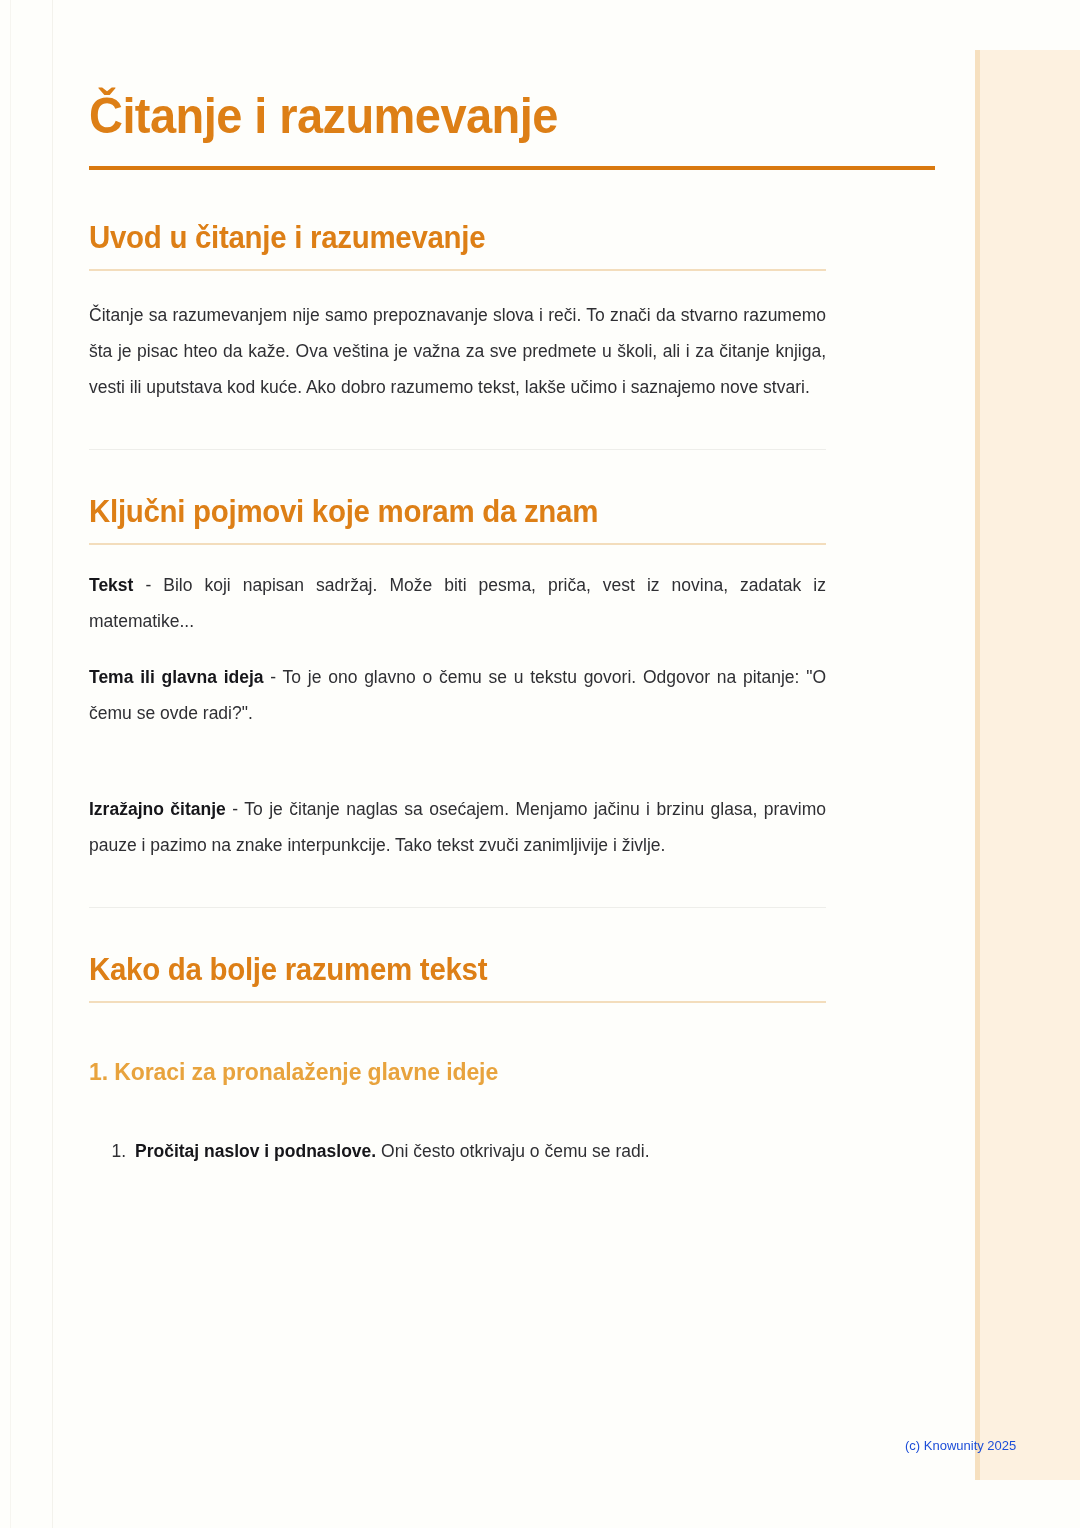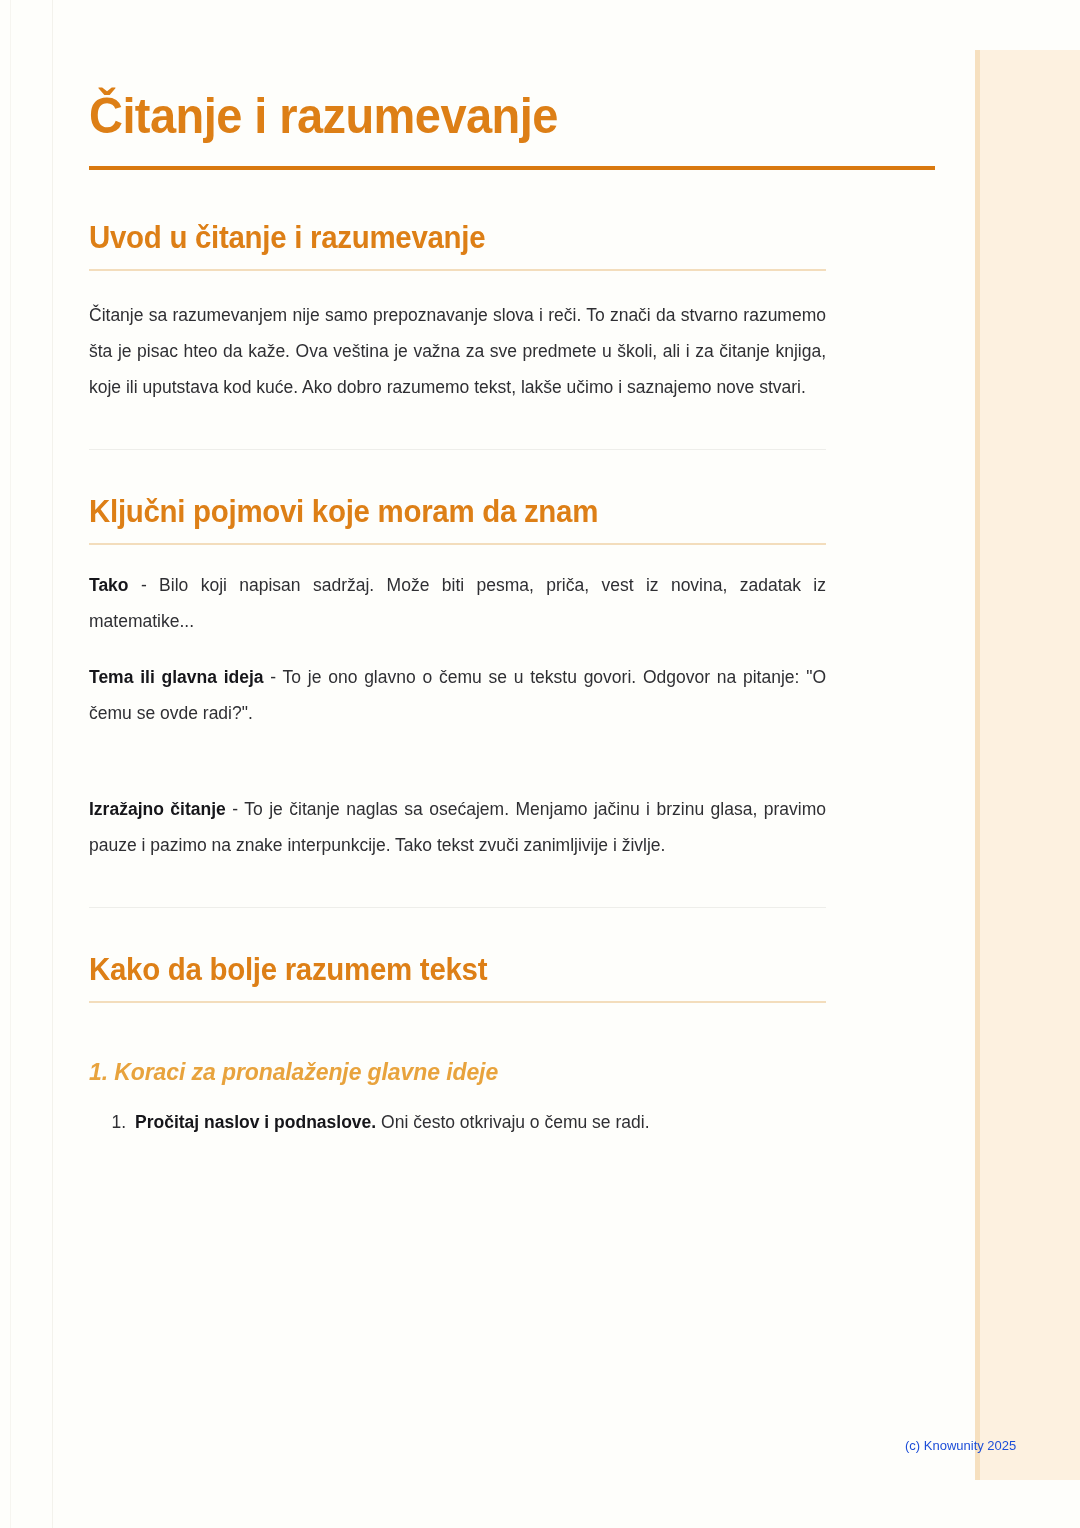--- a/index.html
+++ b/index.html
@@ -99,21 +99,20 @@
   }
 
   
   .h3 {
     margin: 0;
     font-size: 23px;
     font-weight: 700;
     color: #e8a33d;
     letter-spacing: -0.1px;
     white-space: nowrap;
-    font-style: italic;
   }
 
   
   p.body {
     margin: 0;
     font-size: 17.5px;
     line-height: 36px;
     color: #2f2f33;
     text-align: justify;
     text-justify: inter-word;
@@ -128,21 +127,21 @@
   }
 
   
   ol.steps {
     margin: 0;
     padding-left: 42px;
     font-size: 17.5px;
     line-height: 36px;
     color: #2f2f33;
   }
-  ol.steps li { padding-left: 4px; }
+  ol.steps li { padding-left: 4px; margin-top: 29px; }
   ol.steps li b { font-weight: 700; color: #16161a; }
 
   
   .sp-34 { height: 34px; }
   .sp-26 { height: 26px; }
   .sp-22 { height: 22px; }
   .sp-20 { height: 20px; }
   .sp-18 { height: 18px; }
   .sp-44 { height: 44px; }
   .sp-50 { height: 50px; }
@@ -171,33 +170,33 @@
 
     <h1 class="doc-title">Čitanje i razumevanje</h1>
     <div class="title-rule"></div>
 
     <div class="sp-50"></div>
 
     <div class="section">
       <h2 class="h2">Uvod u čitanje i razumevanje</h2>
       <div class="h2-rule"></div>
       <div class="sp-26"></div>
-      <p class="body">Čitanje sa razumevanjem nije samo prepoznavanje slova i reči. To znači da stvarno razumemo šta je pisac hteo da kaže. Ova veština je važna za sve predmete u školi, ali i za čitanje knjiga, koje ili uputstava kod kuće. Ako dobro razumemo tekst, lakše učimo i saznajemo nove stvari.</p>
+      <p class="body">Čitanje sa razumevanjem nije samo prepoznavanje slova i reči. To znači da stvarno razumemo šta je pisac hteo da kaže. Ova veština je važna za sve predmete u školi, ali i za čitanje knjiga, vesti ili uputstava kod kuće. Ako dobro razumemo tekst, lakše učimo i saznajemo nove stvari.</p>
     </div>
 
     <div class="sp-44"></div>
     <div class="sep"></div>
     <div class="sp-44"></div>
 
     <div class="section">
       <h2 class="h2">Ključni pojmovi koje moram da znam</h2>
       <div class="h2-rule"></div>
       <div class="sp-22"></div>
 
-      <p class="body"><b>Tako</b><span> - Bilo koji napisan sadržaj. Može biti pesma, priča, vest iz novina, zadatak iz matematike...</span></p>
+      <p class="body"><b>Tekst</b><span> - Bilo koji napisan sadržaj. Može biti pesma, priča, vest iz novina, zadatak iz matematike...</span></p>
       <div class="sp-20"></div>
 
       <p class="body"><b>Tema ili glavna ideja</b><span> - To je ono glavno o čemu se u tekstu govori. Odgovor na pitanje: "O čemu se ovde radi?".</span></p>
       <div class="sp-20"></div>
 
       <div class="sp-20"></div>
 
       <div class="sp-20"></div>
 
       <p class="body"><b>Izražajno čitanje</b><span> - To je čitanje naglas sa osećajem. Menjamo jačinu i brzinu glasa, pravimo pauze i pazimo na znake interpunkcije. Tako tekst zvuči zanimljivije i življe.</span></p>

